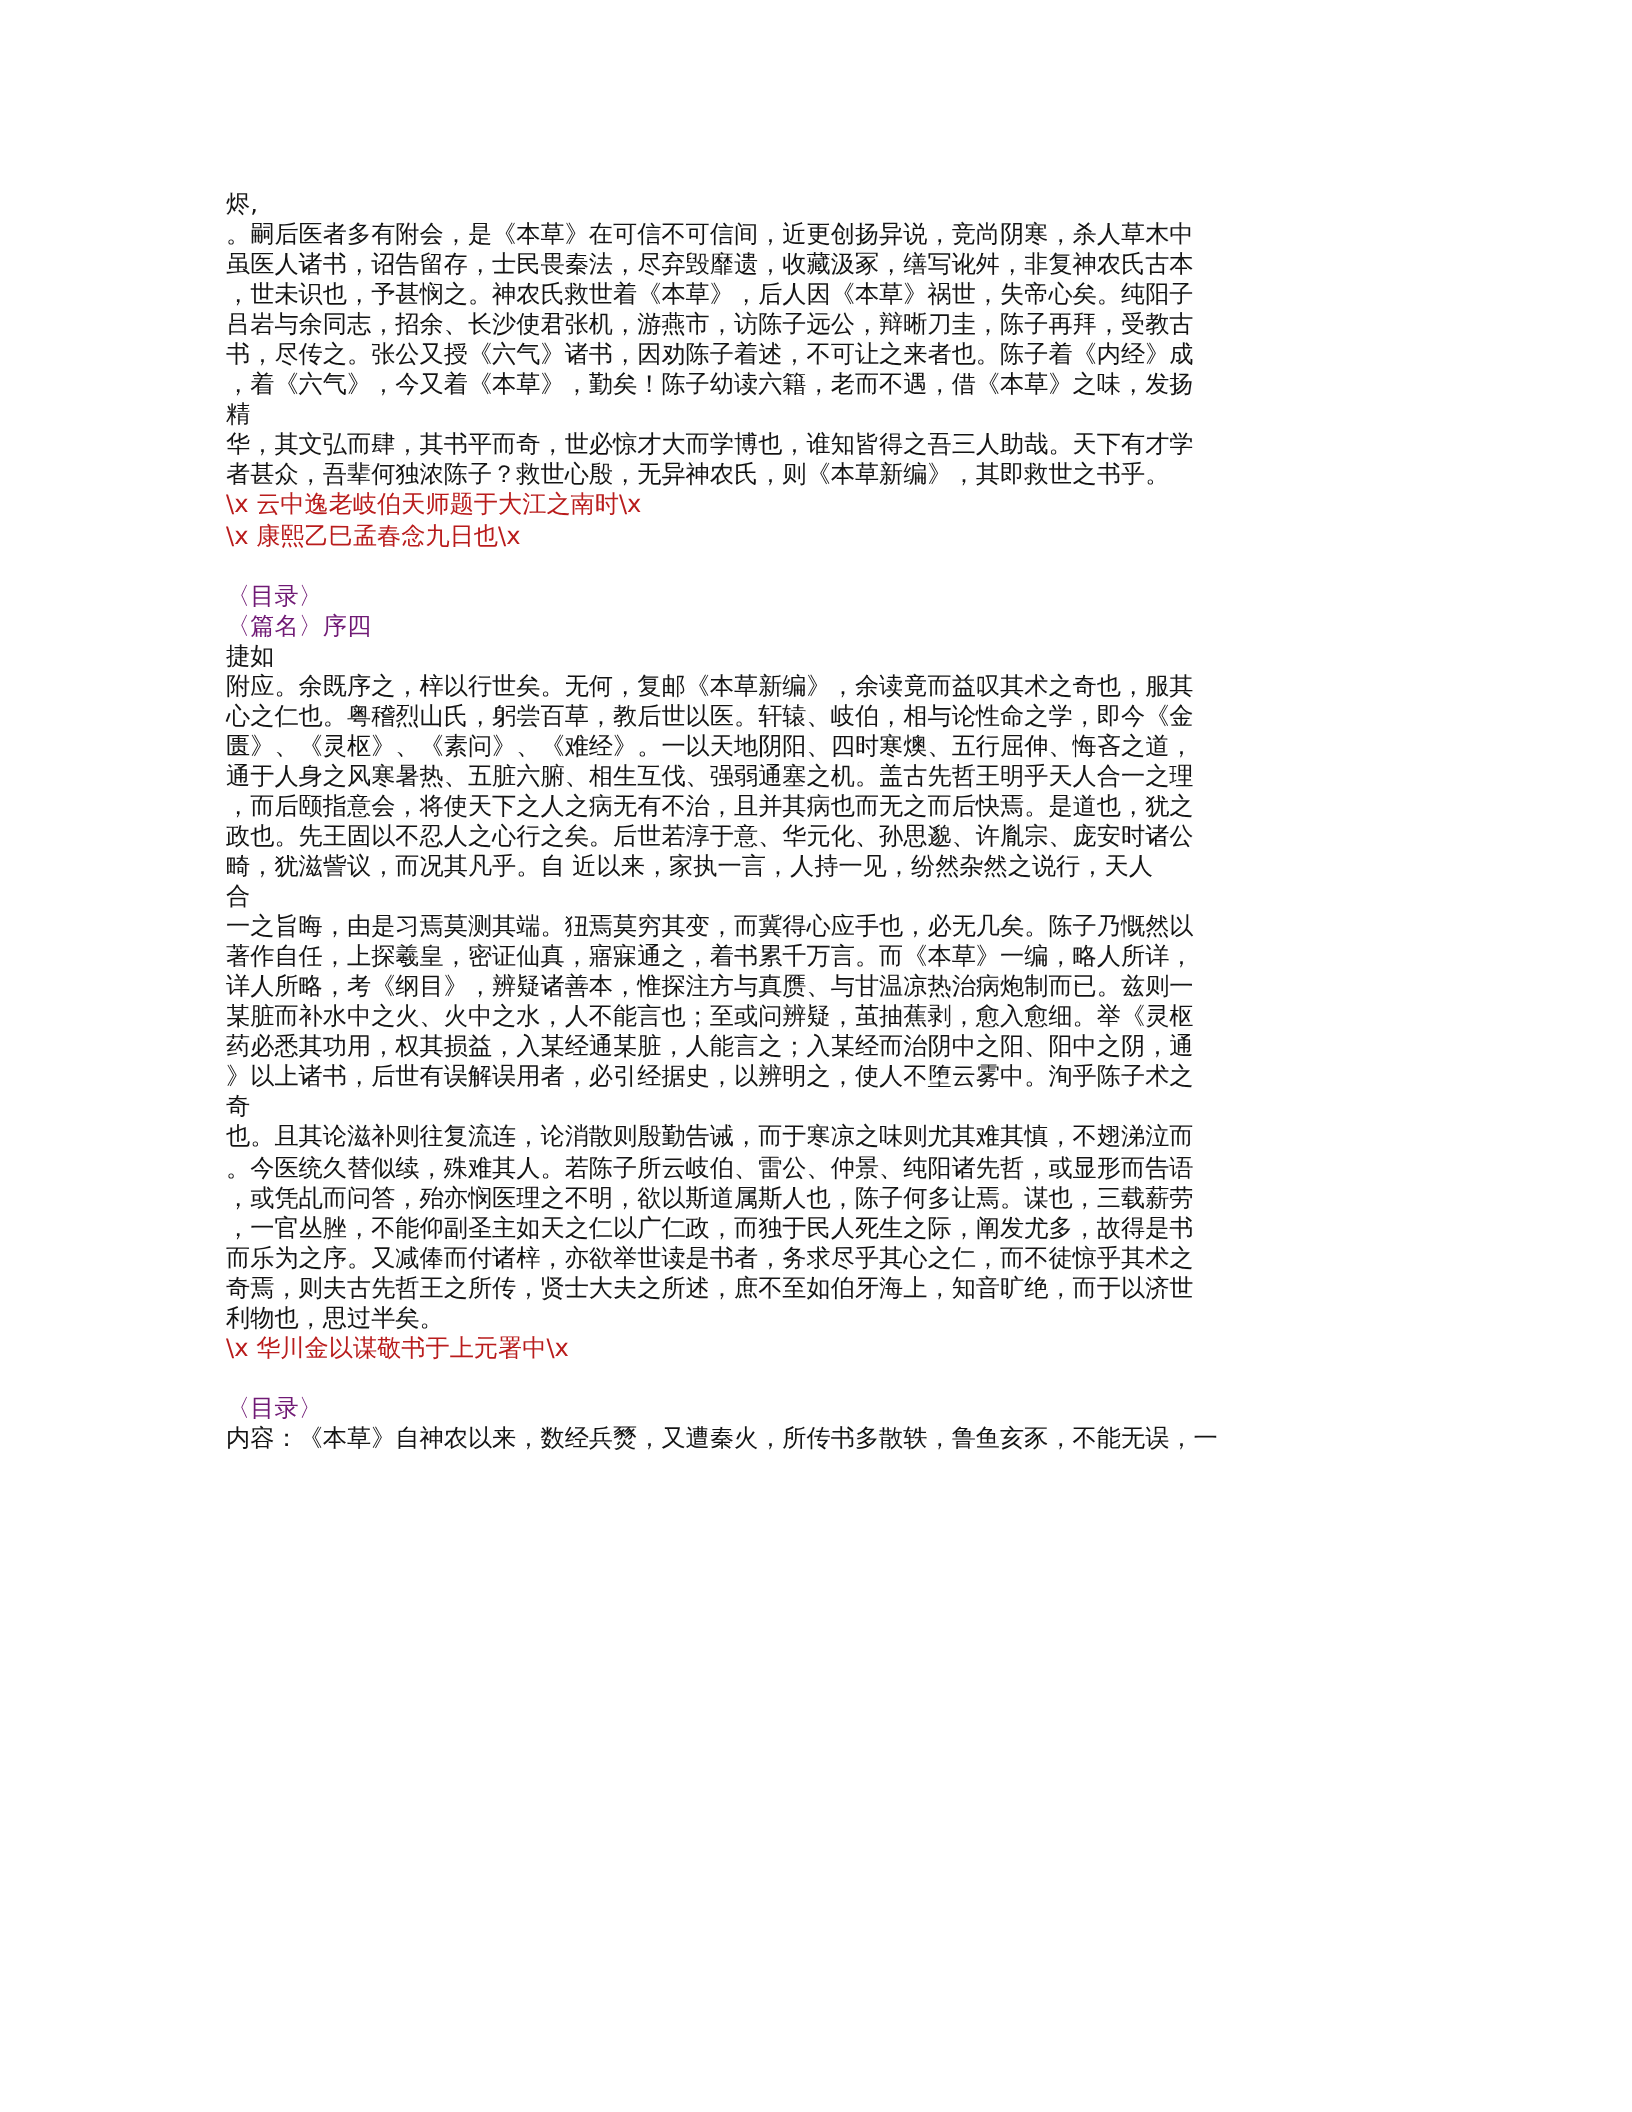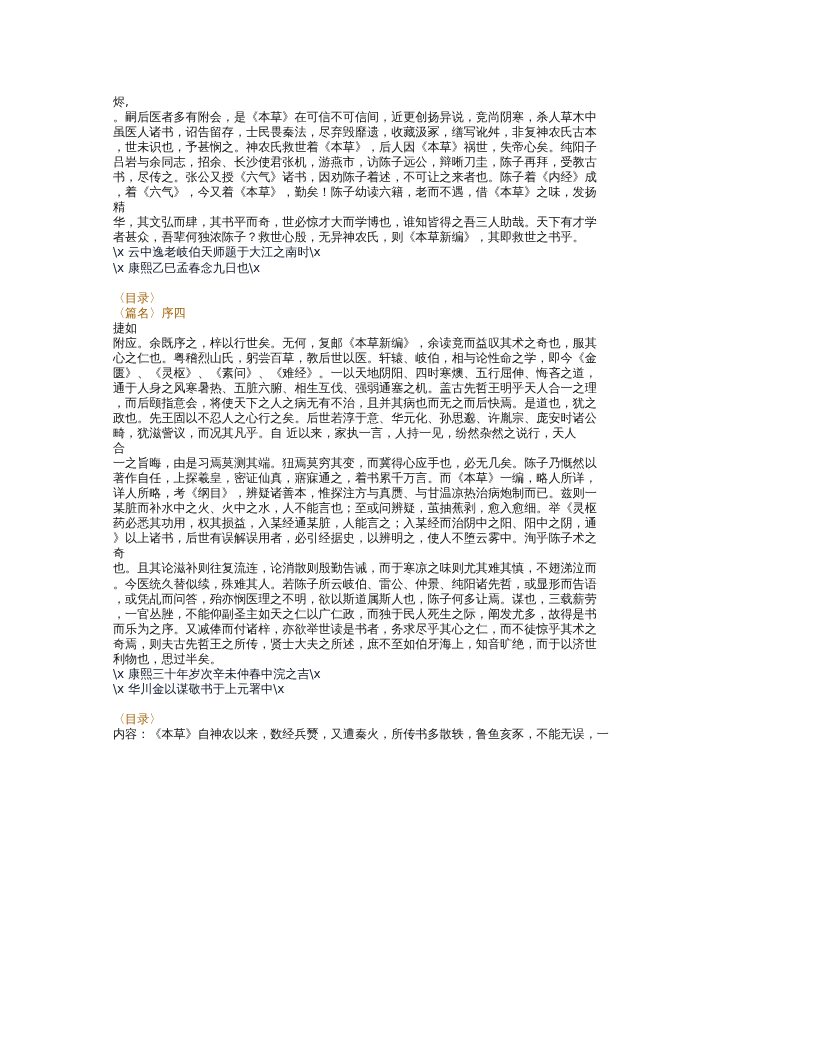--- a/index.html
+++ b/index.html
@@ -38,27 +38,27 @@
     color: #141414;
     font-weight: 400;
   }
   .line.blank {
     height: 15.05px;
   }
   .marker-line {
     font-size: 12.1px;
     line-height: 15.05px;
     white-space: pre-wrap;
-    color: #0f172a;
+    color: #b91c1c;
   }
   .section-tag {
     font-size: 12.1px;
     line-height: 15.05px;
     white-space: pre-wrap;
-    color: #a16207;
+    color: #701a75;
   }
 </style>
 </head>
 <body>
 
 <div class="page">
   <div class="text-body">
       <div class="line">烬,</div>
       <div class="line">。嗣后医者多有附会，是《本草》在可信不可信间，近更创扬异说，竞尚阴寒，杀人草木中</div>
       <div class="line">虽医人诸书，诏告留存，士民畏秦法，尽弃毁靡遗，收藏汲冢，缮写讹舛，非复神农氏古本</div>
@@ -90,19 +90,18 @@
       <div class="line">药必悉其功用，权其损益，入某经通某脏，人能言之；入某经而治阴中之阳、阳中之阴，通</div>
       <div class="line">》以上诸书，后世有误解误用者，必引经据史，以辨明之，使人不堕云雾中。洵乎陈子术之</div>
       <div class="line">奇</div>
       <div class="line">也。且其论滋补则往复流连，论消散则殷勤告诫，而于寒凉之味则尤其难其慎，不翅涕泣而</div>
       <div class="line">。今医统久替似续，殊难其人。若陈子所云岐伯、雷公、仲景、纯阳诸先哲，或显形而告语</div>
       <div class="line">，或凭乩而问答，殆亦悯医理之不明，欲以斯道属斯人也，陈子何多让焉。谋也，三载薪劳</div>
       <div class="line">，一官丛脞，不能仰副圣主如天之仁以广仁政，而独于民人死生之际，阐发尤多，故得是书</div>
       <div class="line">而乐为之序。又减俸而付诸梓，亦欲举世读是书者，务求尽乎其心之仁，而不徒惊乎其术之</div>
       <div class="line">奇焉，则夫古先哲王之所传，贤士大夫之所述，庶不至如伯牙海上，知音旷绝，而于以济世</div>
       <div class="line">利物也，思过半矣。</div>
-      <div class="marker-line">\x 康熙三十年岁次辛未仲春中浣之吉\x</div>
       <div class="marker-line">\x 华川金以谋敬书于上元署中\x</div>
       <div class="line blank"></div>
       <div class="section-tag">〈目录〉</div>
       <div class="line">内容：《本草》自神农以来，数经兵燹，又遭秦火，所传书多散轶，鲁鱼亥豕，不能无误，一</div>
     </div>
 </div>
 
 </body></html>

